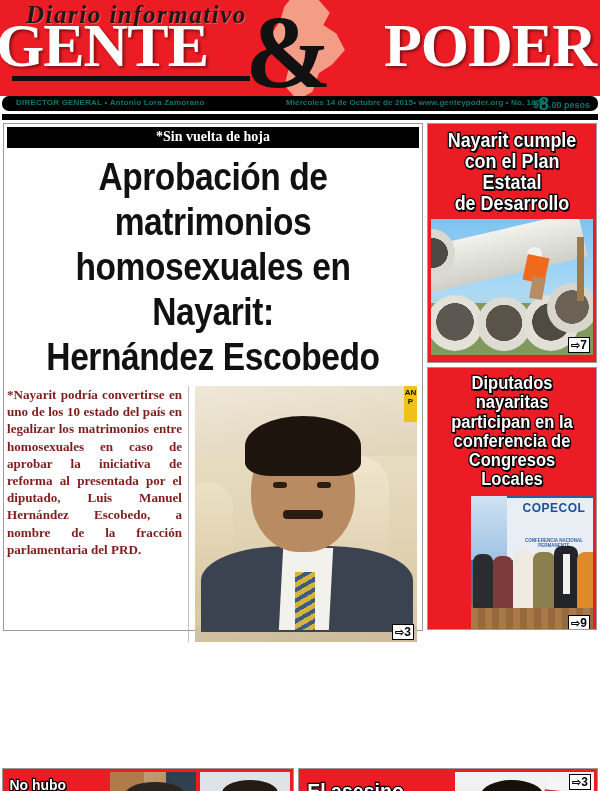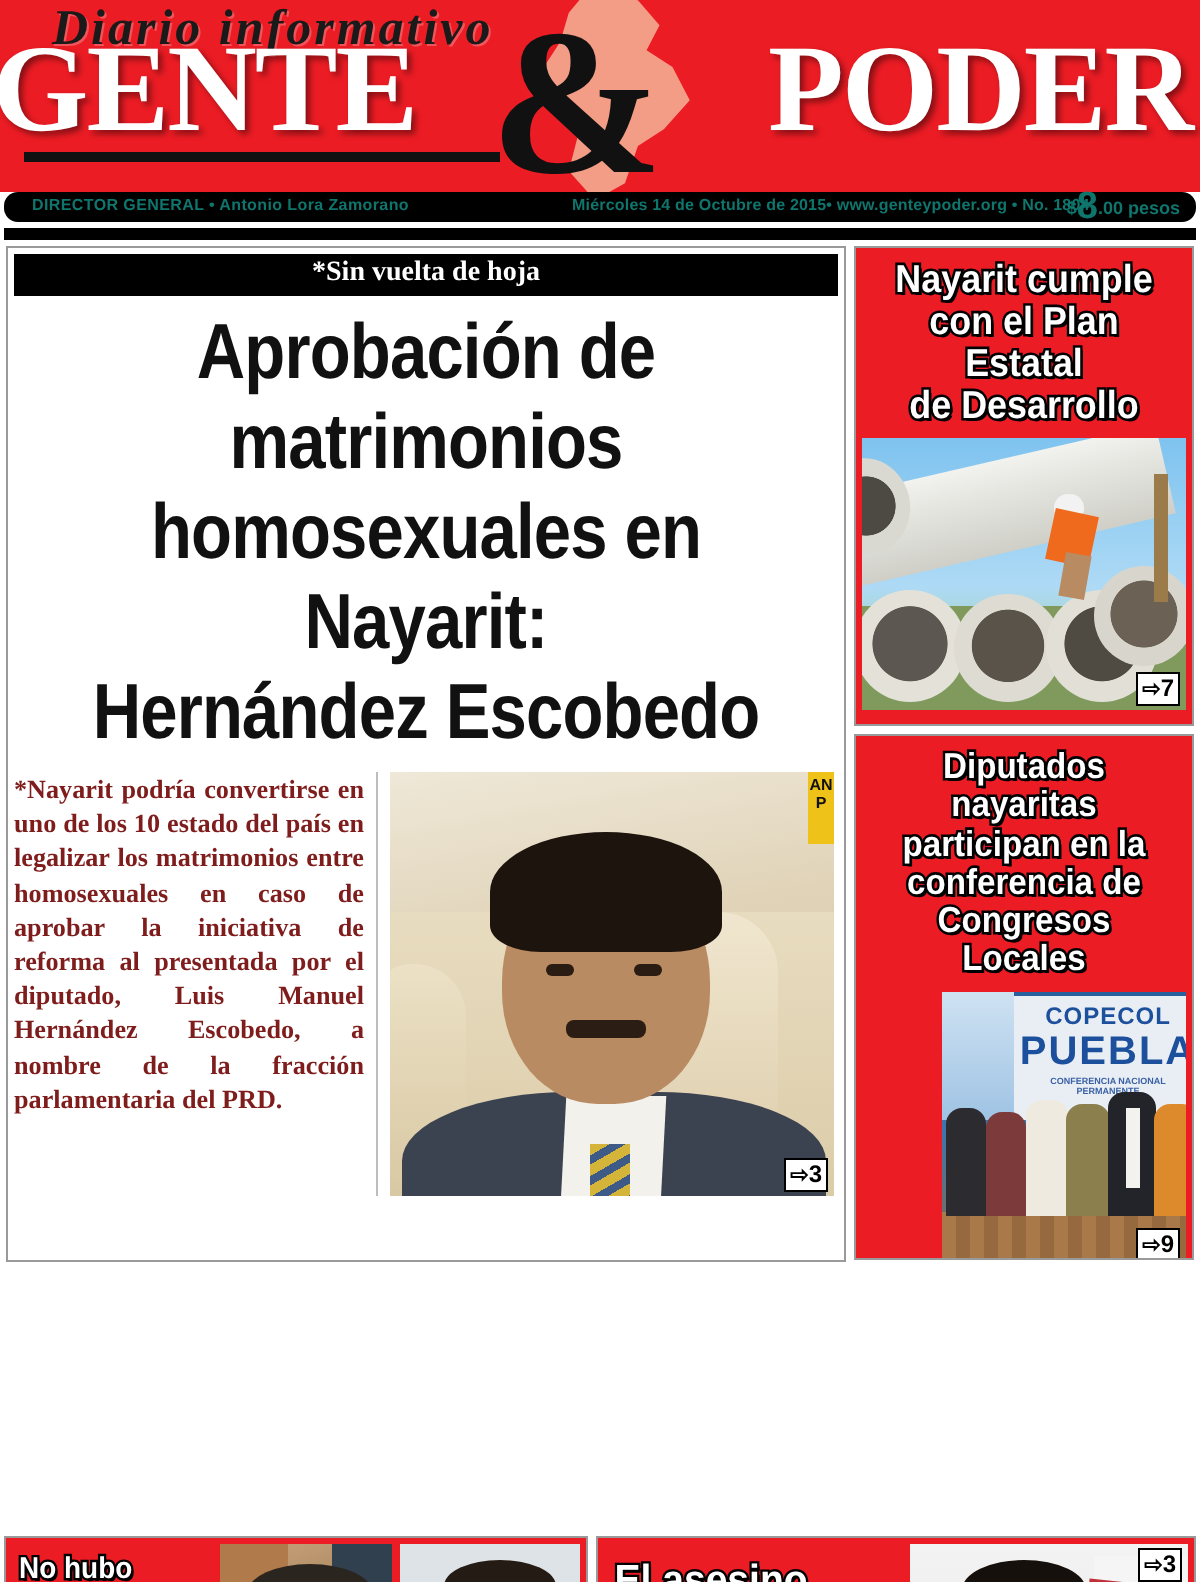--- a/index.html
+++ b/index.html
@@ -129,21 +129,21 @@
     width: 182px;
     font-family: "Liberation Serif", serif;
     font-size: 13.1px; line-height: 17.2px;
     color: #7f1d1d; text-align: justify;
     font-weight: bold;
     padding-right: 6px;
     border-right: 1px solid #bdbdbd;
   }
   .lead-photo {
     position: relative;
-    width: 222px; height: 212px;
+    width: 222px; height: 256px;
     margin-left: 6px;
     background: linear-gradient(170deg,#efe8d8 0%,#e0d3b8 38%,#cbbb9c 100%);
     overflow: hidden;
   }
 
   
   .ph { position: absolute; }
   .pagemark {
     position: absolute; right: 3px; bottom: 2px;
     background: #fff; color: #000;
@@ -314,21 +314,20 @@
         <div class="promo-head">
           <div>Diputados nayaritas</div>
           <div>participan en la</div>
           <div>conferencia de</div>
           <div>Congresos Locales</div>
         </div>
         <div class="pic">
 
           <div class="ph" style="left:34px;top:2px;width:96px;height:62px;background:#e9eef5;"></div>
           <div class="ph sign" style="left:40px;top:5px;width:86px;font-size:12px;letter-spacing:0.5px;">COPECOL</div>
-          <div class="ph sign" style="left:38px;top:19px;width:90px;font-size:20px;letter-spacing:1px;">PUEBLA</div>
           <div class="ph sign" style="left:38px;top:42px;width:90px;font-size:4.5px;color:#3b62a6;">CONFERENCIA NACIONAL PERMANENTE</div>
 
           <div class="ph" style="left:126px;top:0;width:38px;height:64px;background:repeating-linear-gradient(45deg,#e84a3f 0 9px,#f2b733 9px 18px,#35a58b 18px 27px,#2d6fb5 27px 36px);"></div>
           <div class="ph" style="left:0;top:0;width:36px;height:64px;background:linear-gradient(180deg,#cfe2f2,#9fc3e4);"></div>
 
           <div class="ph" style="left:0;top:110px;width:170px;height:27px;background:repeating-linear-gradient(90deg,#a9794a 0 7px,#96693e 7px 14px);"></div>
 
           <div class="ph" style="left:2px;top:58px;width:20px;height:54px;background:#2c2c30;border-radius:8px 8px 0 0;"></div>
           <div class="ph" style="left:22px;top:60px;width:20px;height:52px;background:#7d3a3a;border-radius:8px 8px 0 0;"></div>
           <div class="ph" style="left:42px;top:54px;width:21px;height:58px;background:#efeae0;border-radius:8px 8px 0 0;"></div>

